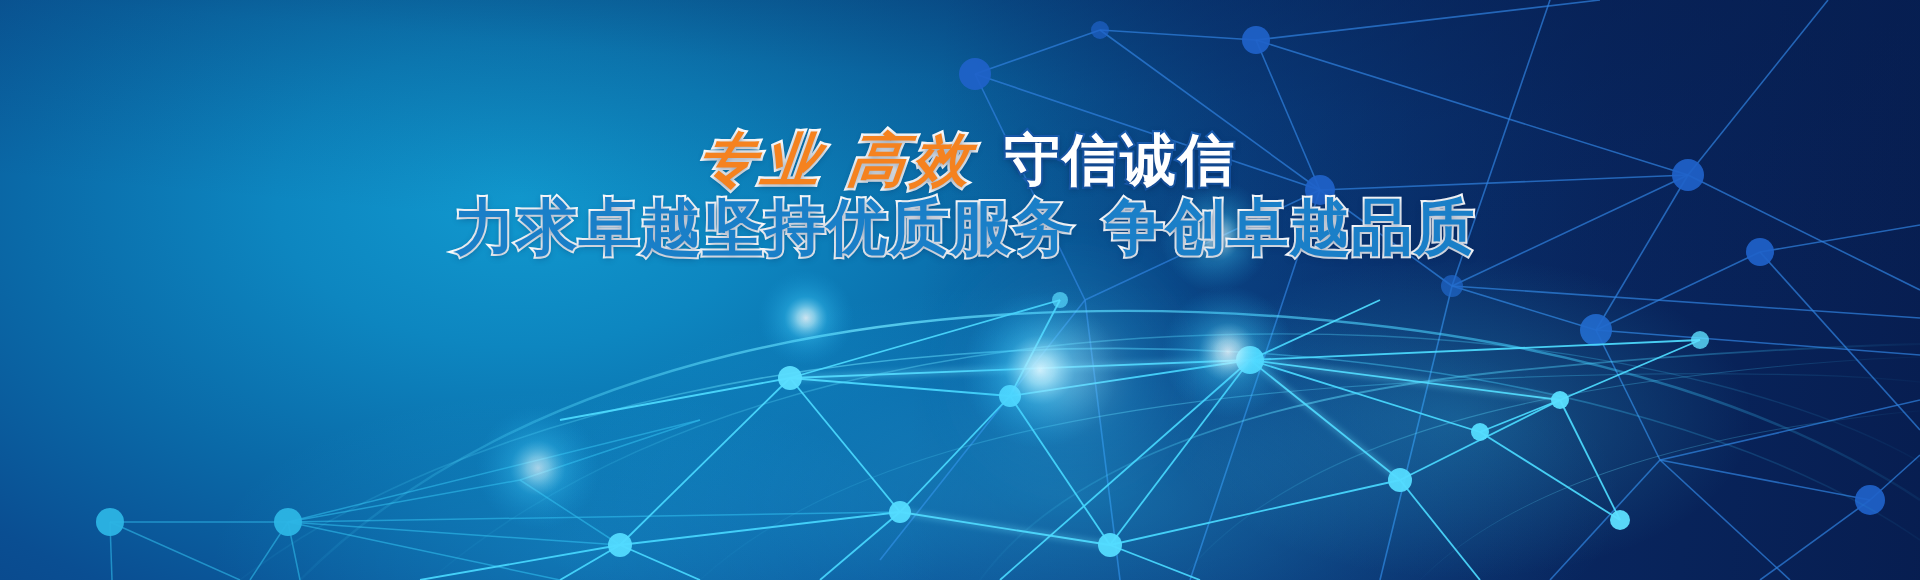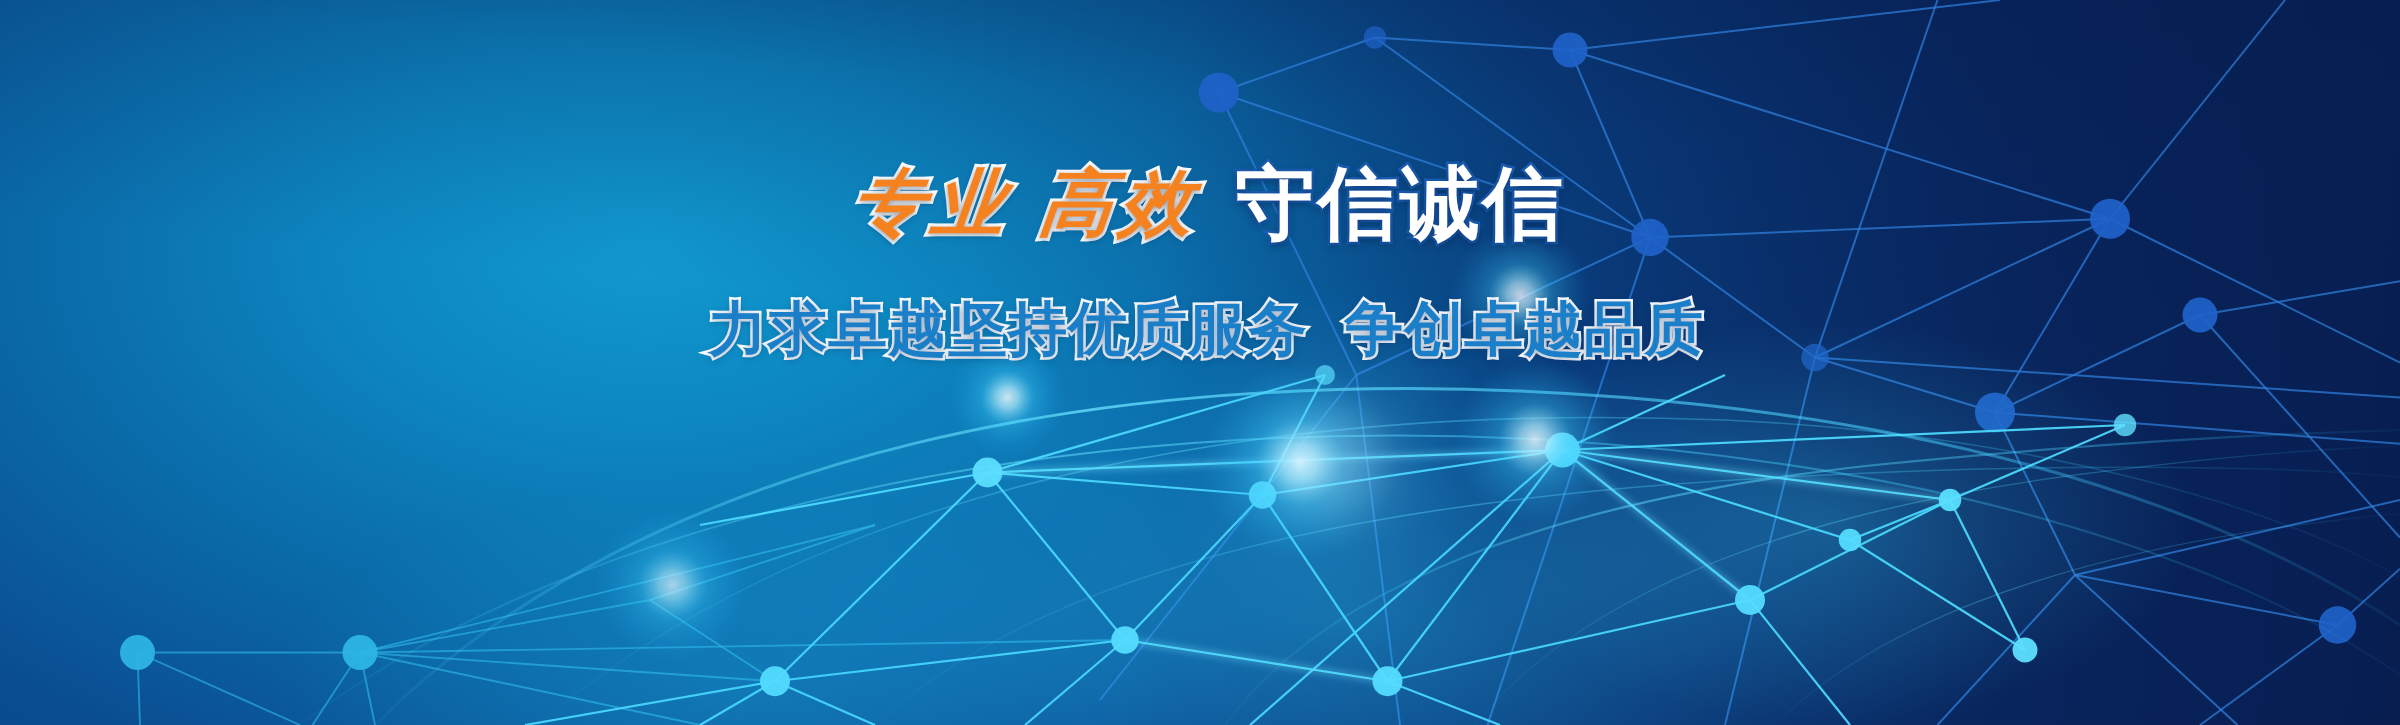--- a/index.html
+++ b/index.html
@@ -82,46 +82,45 @@
     letter-spacing: 6px;
     color: #f5821f;
     -webkit-text-stroke: 5px #ffffff;
     paint-order: stroke fill;
     text-shadow: 0 2px 6px rgba(3,30,70,0.45);
     transform: skewX(-6deg);
     vertical-align: middle;
   }
   .hl-white {
     display: inline-block;
-    font-size: 64px;
+    font-size: 56px;
     font-weight: 700;
     letter-spacing: 2px;
     color: #ffffff;
     -webkit-text-stroke: 4px #1a5fb4;
     paint-order: stroke fill;
     text-shadow: 0 2px 7px rgba(4,28,70,0.55);
     vertical-align: middle;
     margin-left: 24px;
   }
   .subline {
     margin: 0;
     line-height: 1;
     white-space: nowrap;
     padding-left: 10px;
   }
   .sub-text {
     display: inline-block;
-    font-size: 47px;
+    font-size: 61px;
     font-weight: 700;
     letter-spacing: 1px;
     color: #1a7fc8;
     -webkit-text-stroke: 4px #ffffff;
     paint-order: stroke fill;
     text-shadow: 0 2px 7px rgba(5,35,85,0.40);
-    margin-top: 36px;
   }
   .sub-space { display: inline-block; width: 20px; }
 </style>
 </head>
 <body>
 
 <div class="banner">
 
   <div class="bg-base"></div>
   <div class="bg-dark-right"></div>

